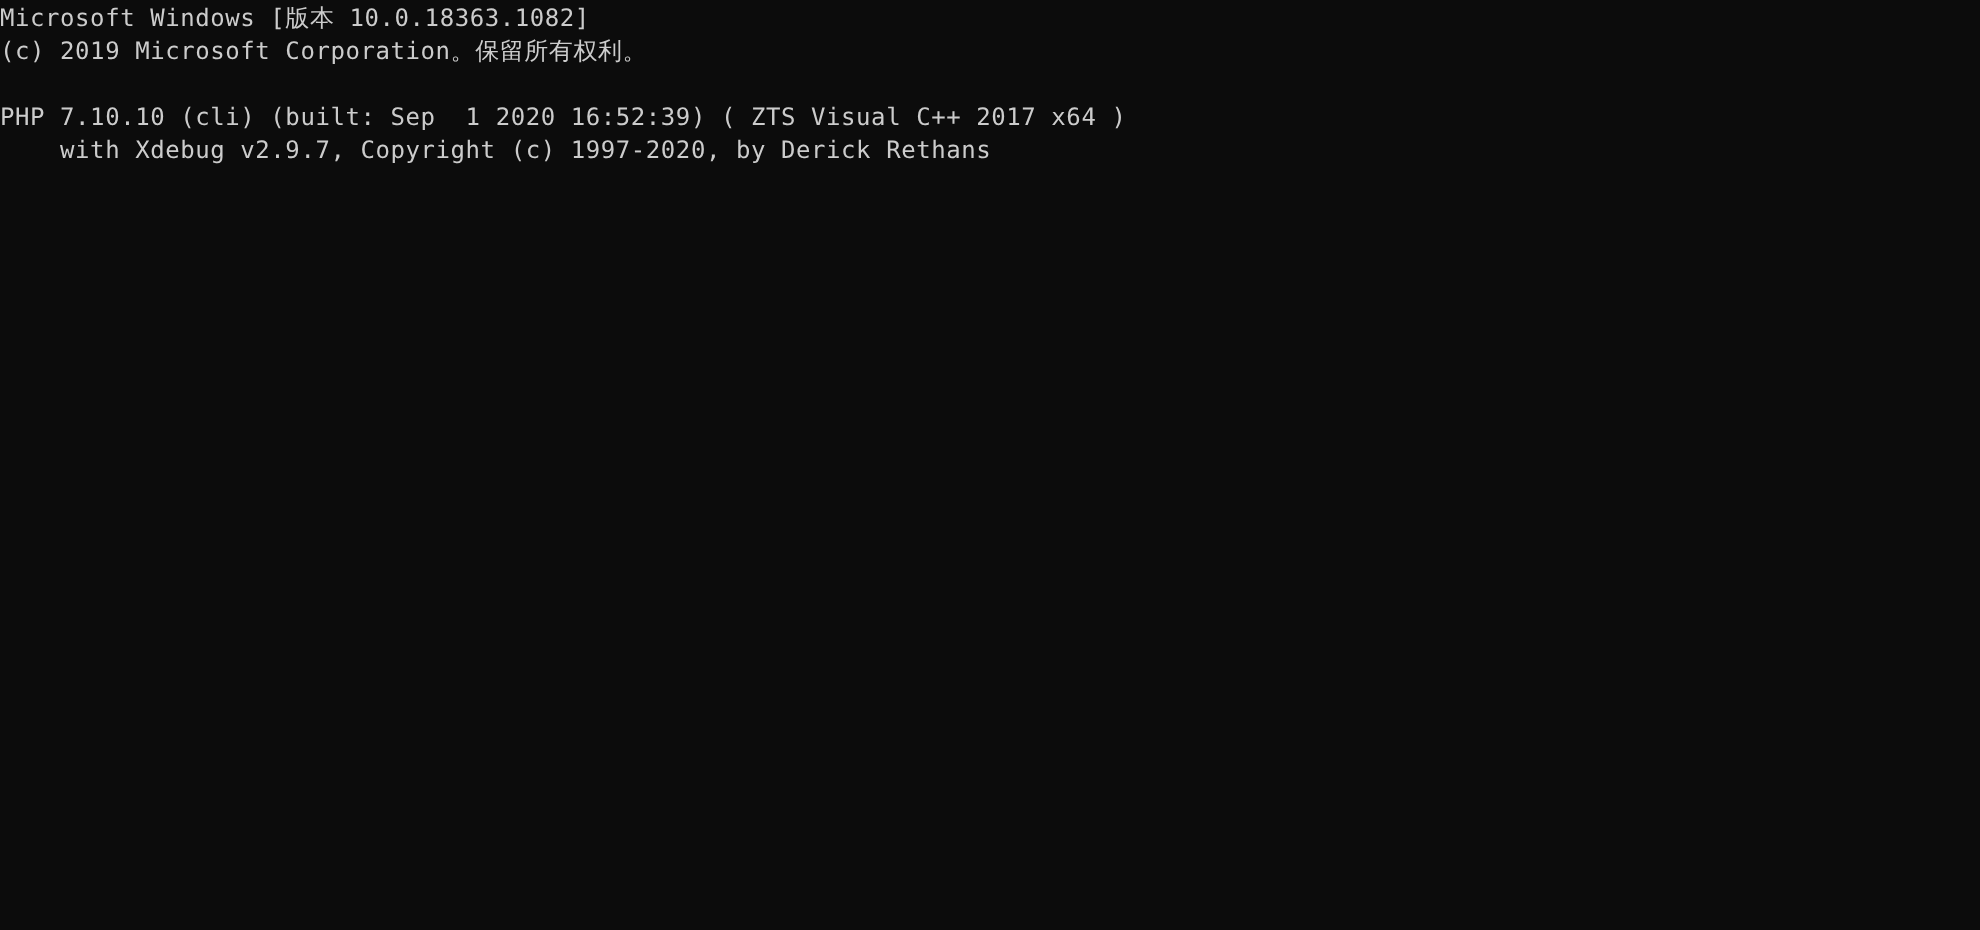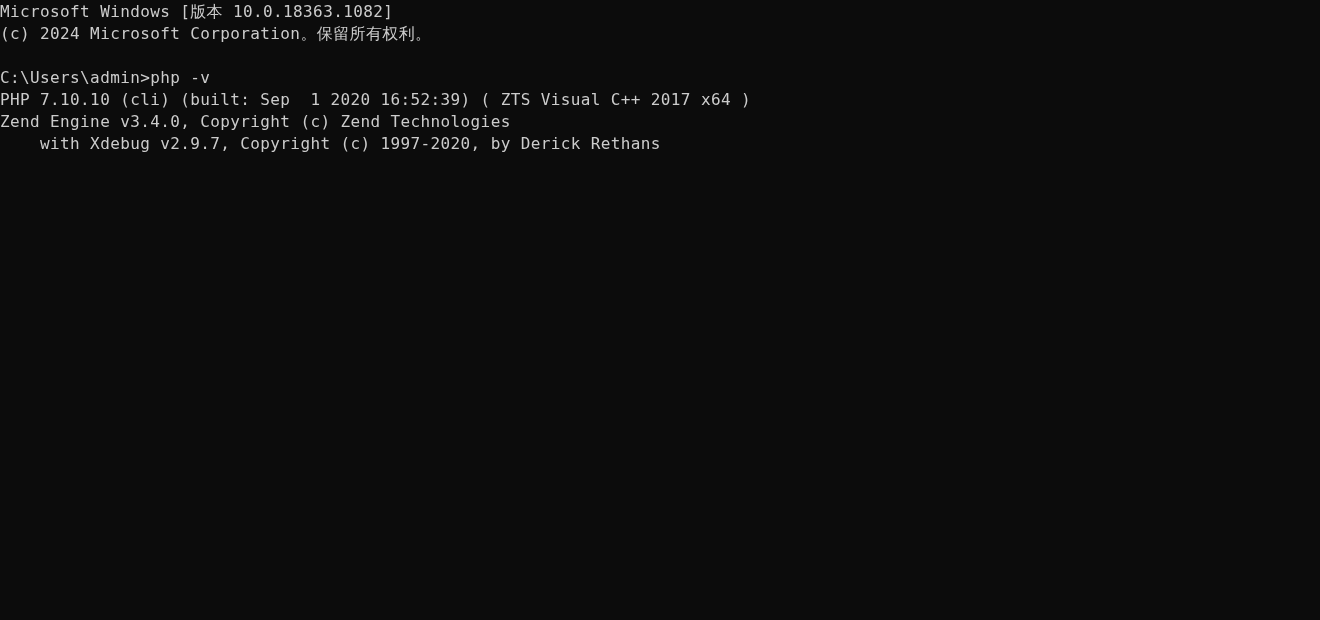--- a/index.html
+++ b/index.html
@@ -60,24 +60,22 @@
     border-radius: 14px;
     opacity: 0.92;
   }
 </style>
 </head>
 <body>
 
 <div id="console">
 
   <div class="line">Microsoft Windows [版本 10.0.18363.1082]</div>
-  <div class="line">(c) 2024 Microsoft Corporation。保留所有权利。</div>
+  <div class="line">(c) 2019 Microsoft Corporation。保留所有权利。</div>
   <div class="line blank"></div>
-  <div class="line">C:\Users\admin&gt;php -v</div>
   <div class="line">PHP 7.10.10 (cli) (built: Sep  1 2020 16:52:39) ( ZTS Visual C++ 2017 x64 )</div>
-  <div class="line">Zend Engine v3.4.0, Copyright (c) Zend Technologies</div>
   <div class="line">    with Xdebug v2.9.7, Copyright (c) 1997-2020, by Derick Rethans</div>
   <div class="line blank"></div>
 
 
   <div class="corner-blob"></div>
 
 </div>
 
 </body></html>

